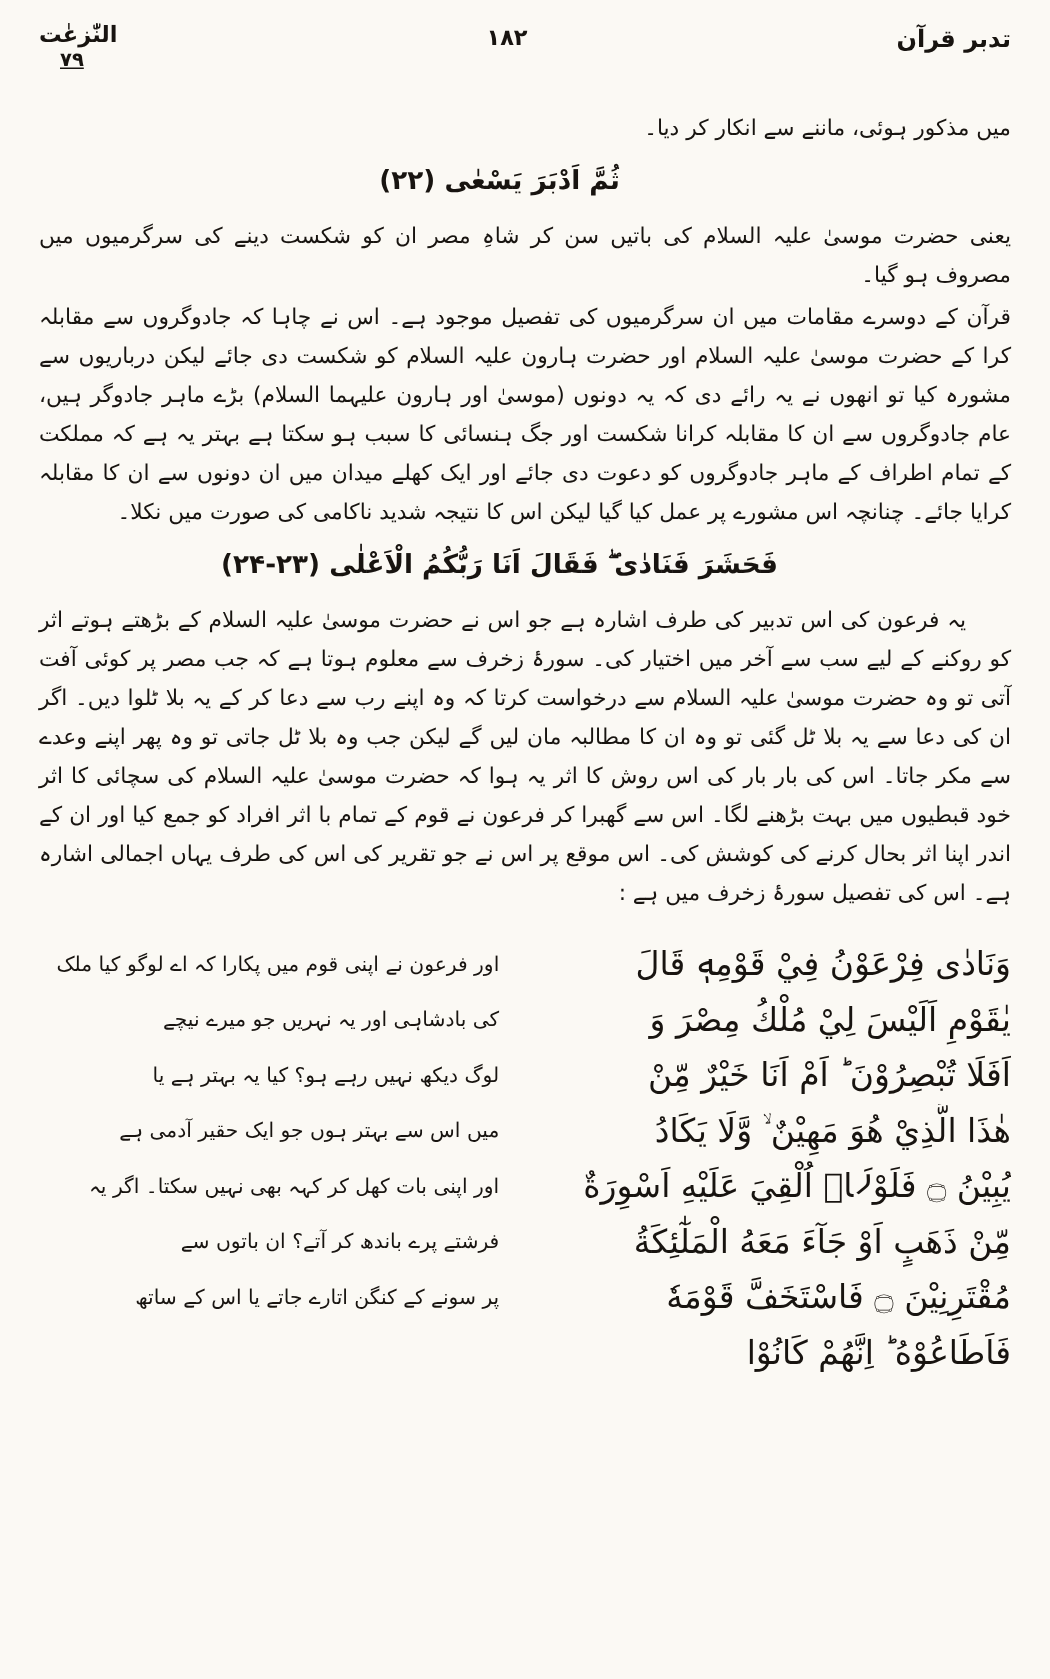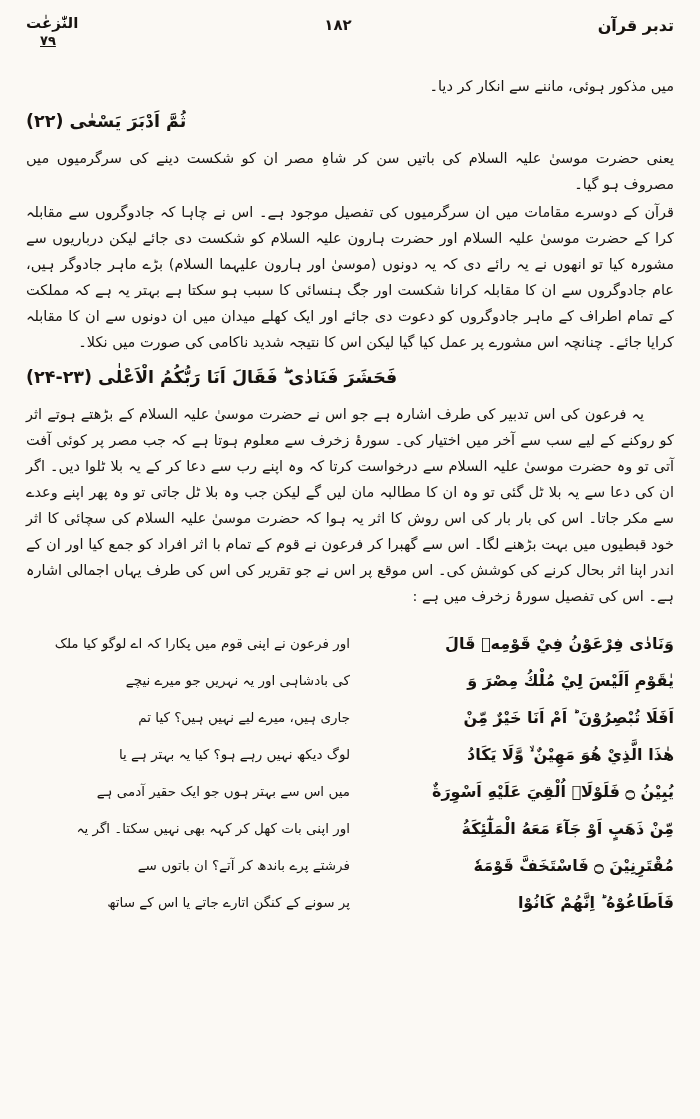--- a/index.html
+++ b/index.html
@@ -35,33 +35,33 @@
   .textblock { font-size: 14.5px; line-height: 26px; text-align: justify; }
   .para { margin-bottom: 2px; }
   .para.indent { text-indent: 30px; }
   .opening { margin-bottom: 6px; }
   .verse {
     font-size: 17.5px;
     font-weight: bold;
     line-height: 30px;
     padding-right: 34px;
     margin: 7px 0 9px 0;
-    text-align: left;
+    text-align: center;
   }
   
   .quote-columns {
     display: flex;
     gap: 28px;
     margin-top: 16px;
     align-items: flex-start;
   }
   .col { width: 50%; }
   .col-arabic .q-line {
-    font-size: 16px;
-    font-weight: bold;
+    font-size: 22px;
+    font-weight: normal;
     line-height: 37px;
     text-align: right;
     white-space: nowrap;
     overflow: hidden;
     margin-left: 28px;
   }
   .col-urdu .t-line {
     font-size: 13.5px;
     line-height: 37px;
     text-align: right;
@@ -107,21 +107,20 @@
         <div class="q-line">هٰذَا الَّذِيْ هُوَ مَهِيْنٌ ۙ وَّلَا يَكَادُ</div>
         <div class="q-line">يُبِيْنُ ۝ فَلَوْلَاۤ اُلْقِيَ عَلَيْهِ اَسْوِرَةٌ</div>
         <div class="q-line">مِّنْ ذَهَبٍ اَوْ جَآءَ مَعَهُ الْمَلٰٓئِكَةُ</div>
         <div class="q-line">مُقْتَرِنِيْنَ ۝ فَاسْتَخَفَّ قَوْمَهٗ</div>
         <div class="q-line">فَاَطَاعُوْهُ ؕ اِنَّهُمْ كَانُوْا</div>
       </div>
 
       <div class="col col-urdu">
         <div class="t-line">اور فرعون نے اپنی قوم میں پکارا کہ اے لوگو کیا ملک مصر</div>
         <div class="t-line">کی بادشاہی اور یہ نہریں جو میرے نیچے</div>
-        <div class="t-line">جاری ہیں، میرے لیے نہیں ہیں؟ کیا تم</div>
         <div class="t-line">لوگ دیکھ نہیں رہے ہو؟ کیا یہ بہتر ہے یا</div>
         <div class="t-line">میں اس سے بہتر ہوں جو ایک حقیر آدمی ہے</div>
         <div class="t-line">اور اپنی بات کھل کر کہہ بھی نہیں سکتا۔ اگر یہ</div>
         <div class="t-line">فرشتے پرے باندھ کر آتے؟ ان باتوں سے</div>
         <div class="t-line">پر سونے کے کنگن اتارے جاتے یا اس کے ساتھ</div>
       </div>
 
     </section>
 
   </main>

